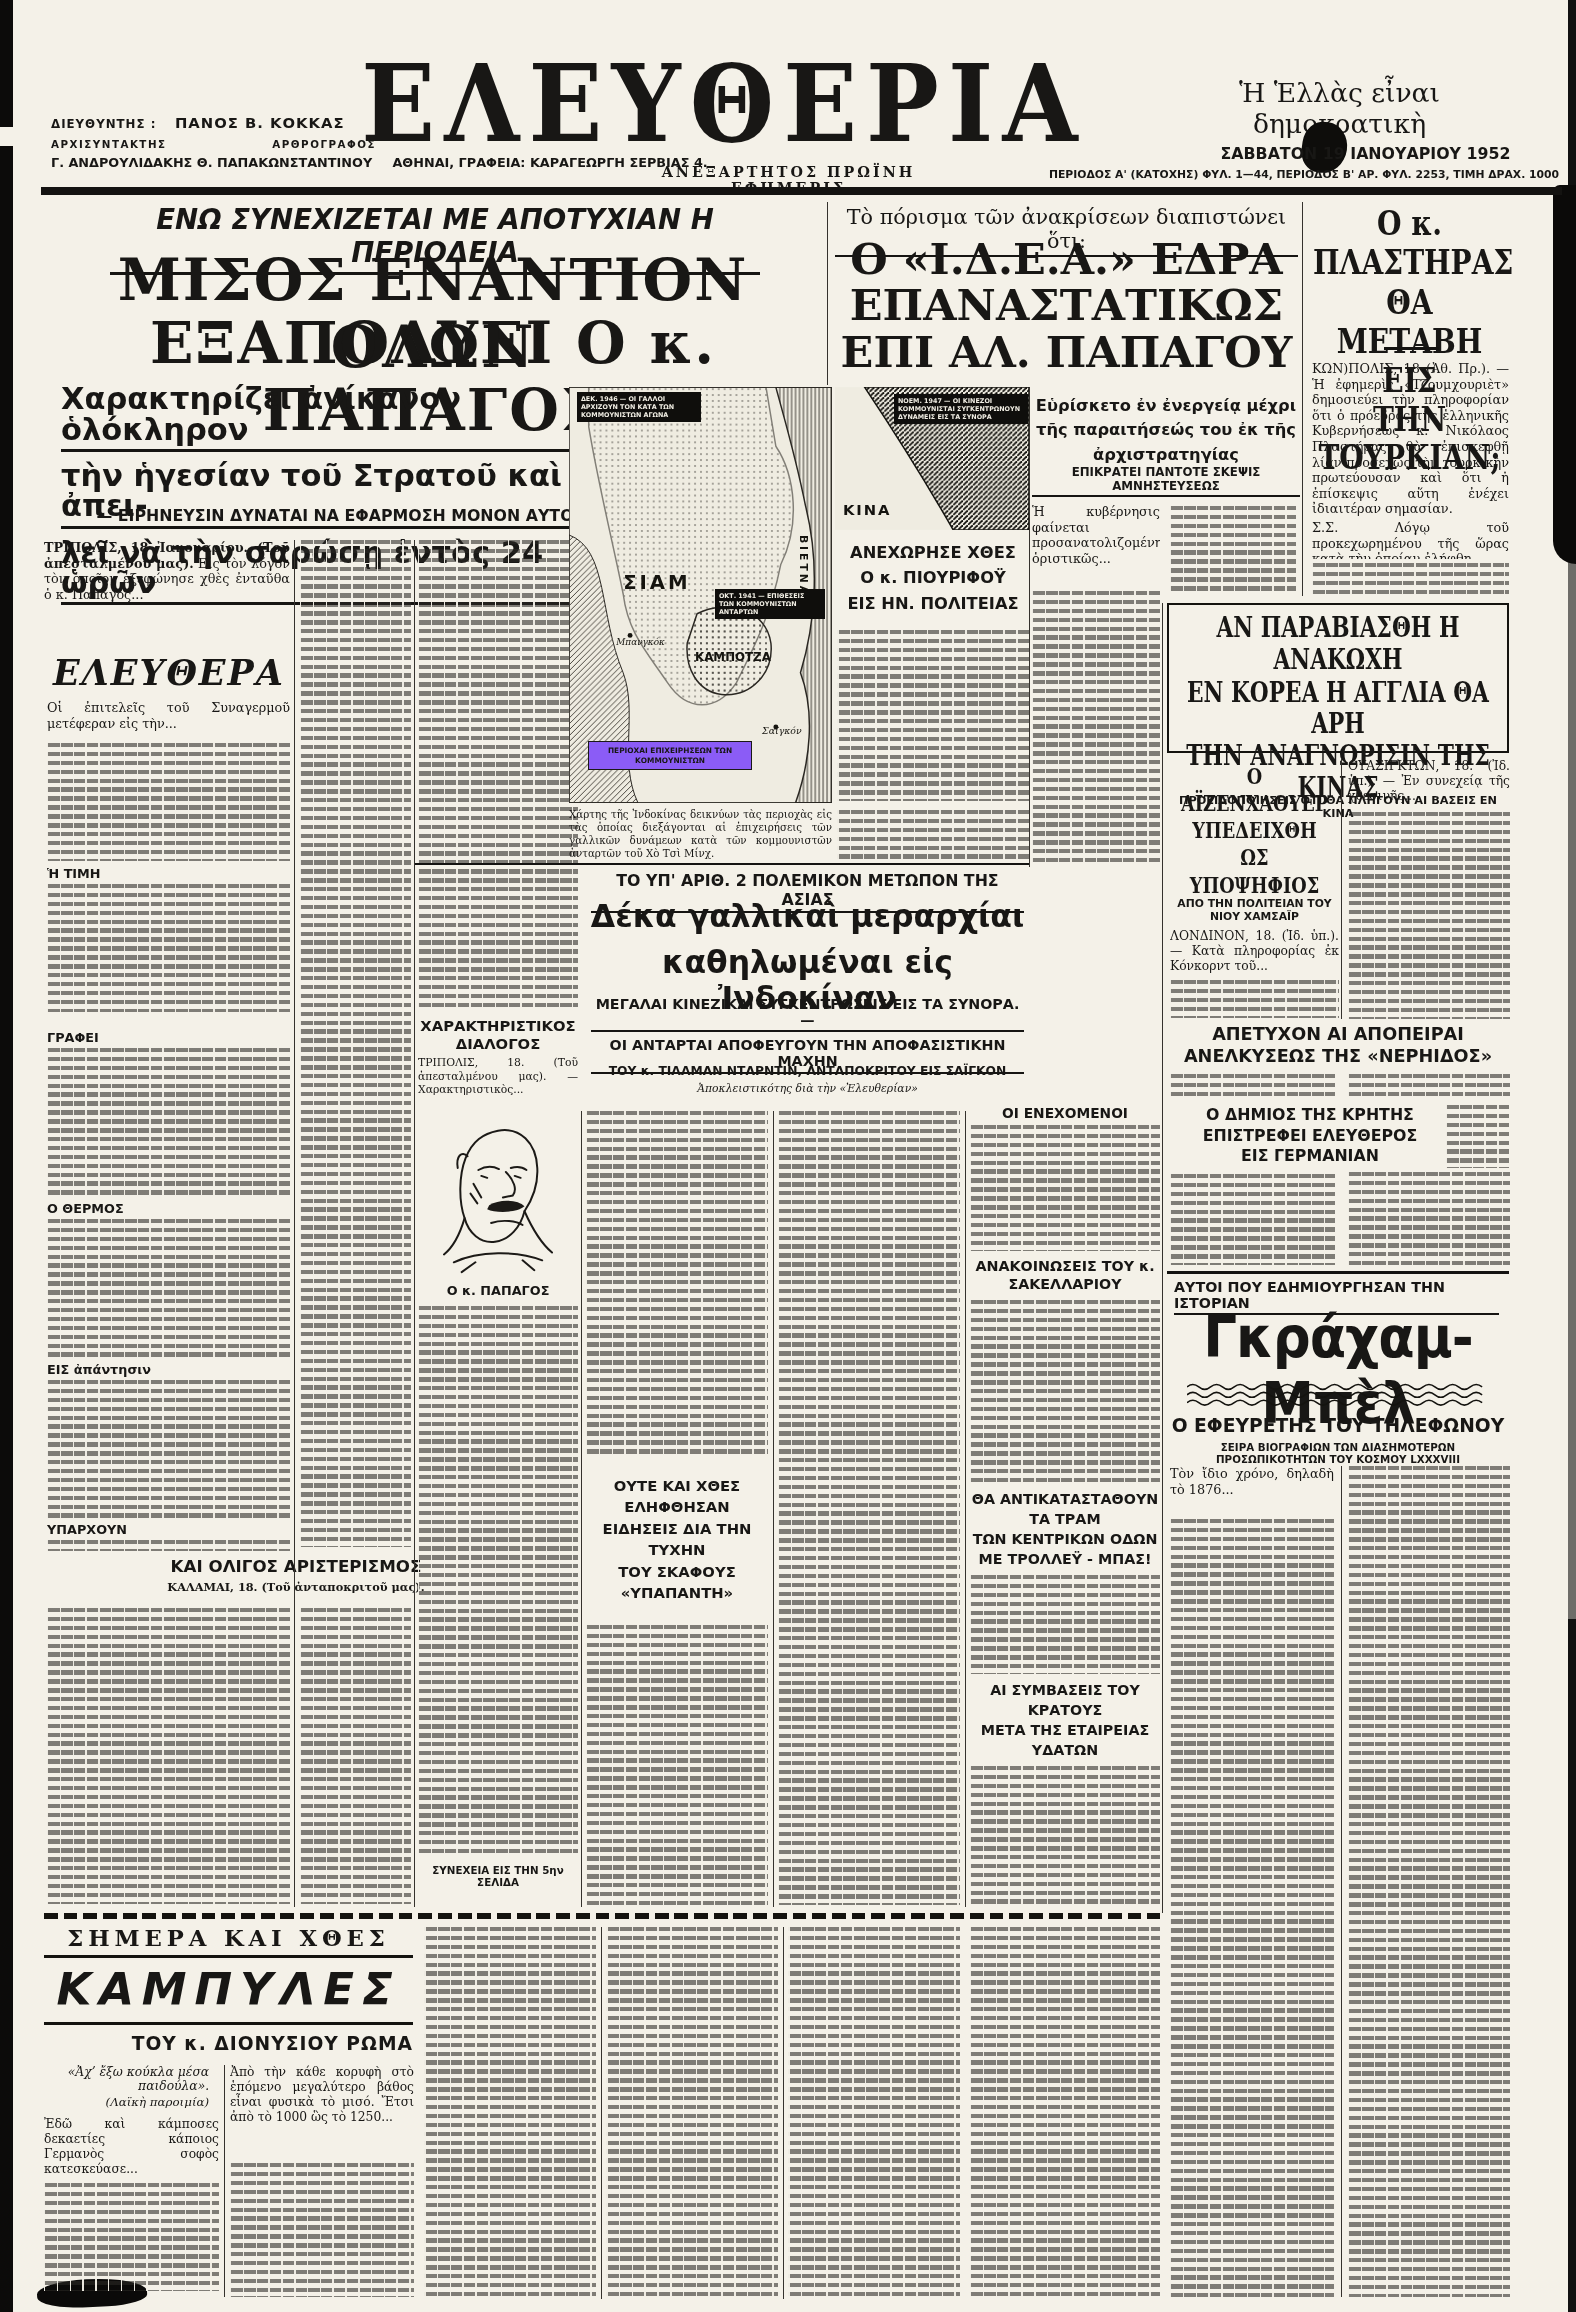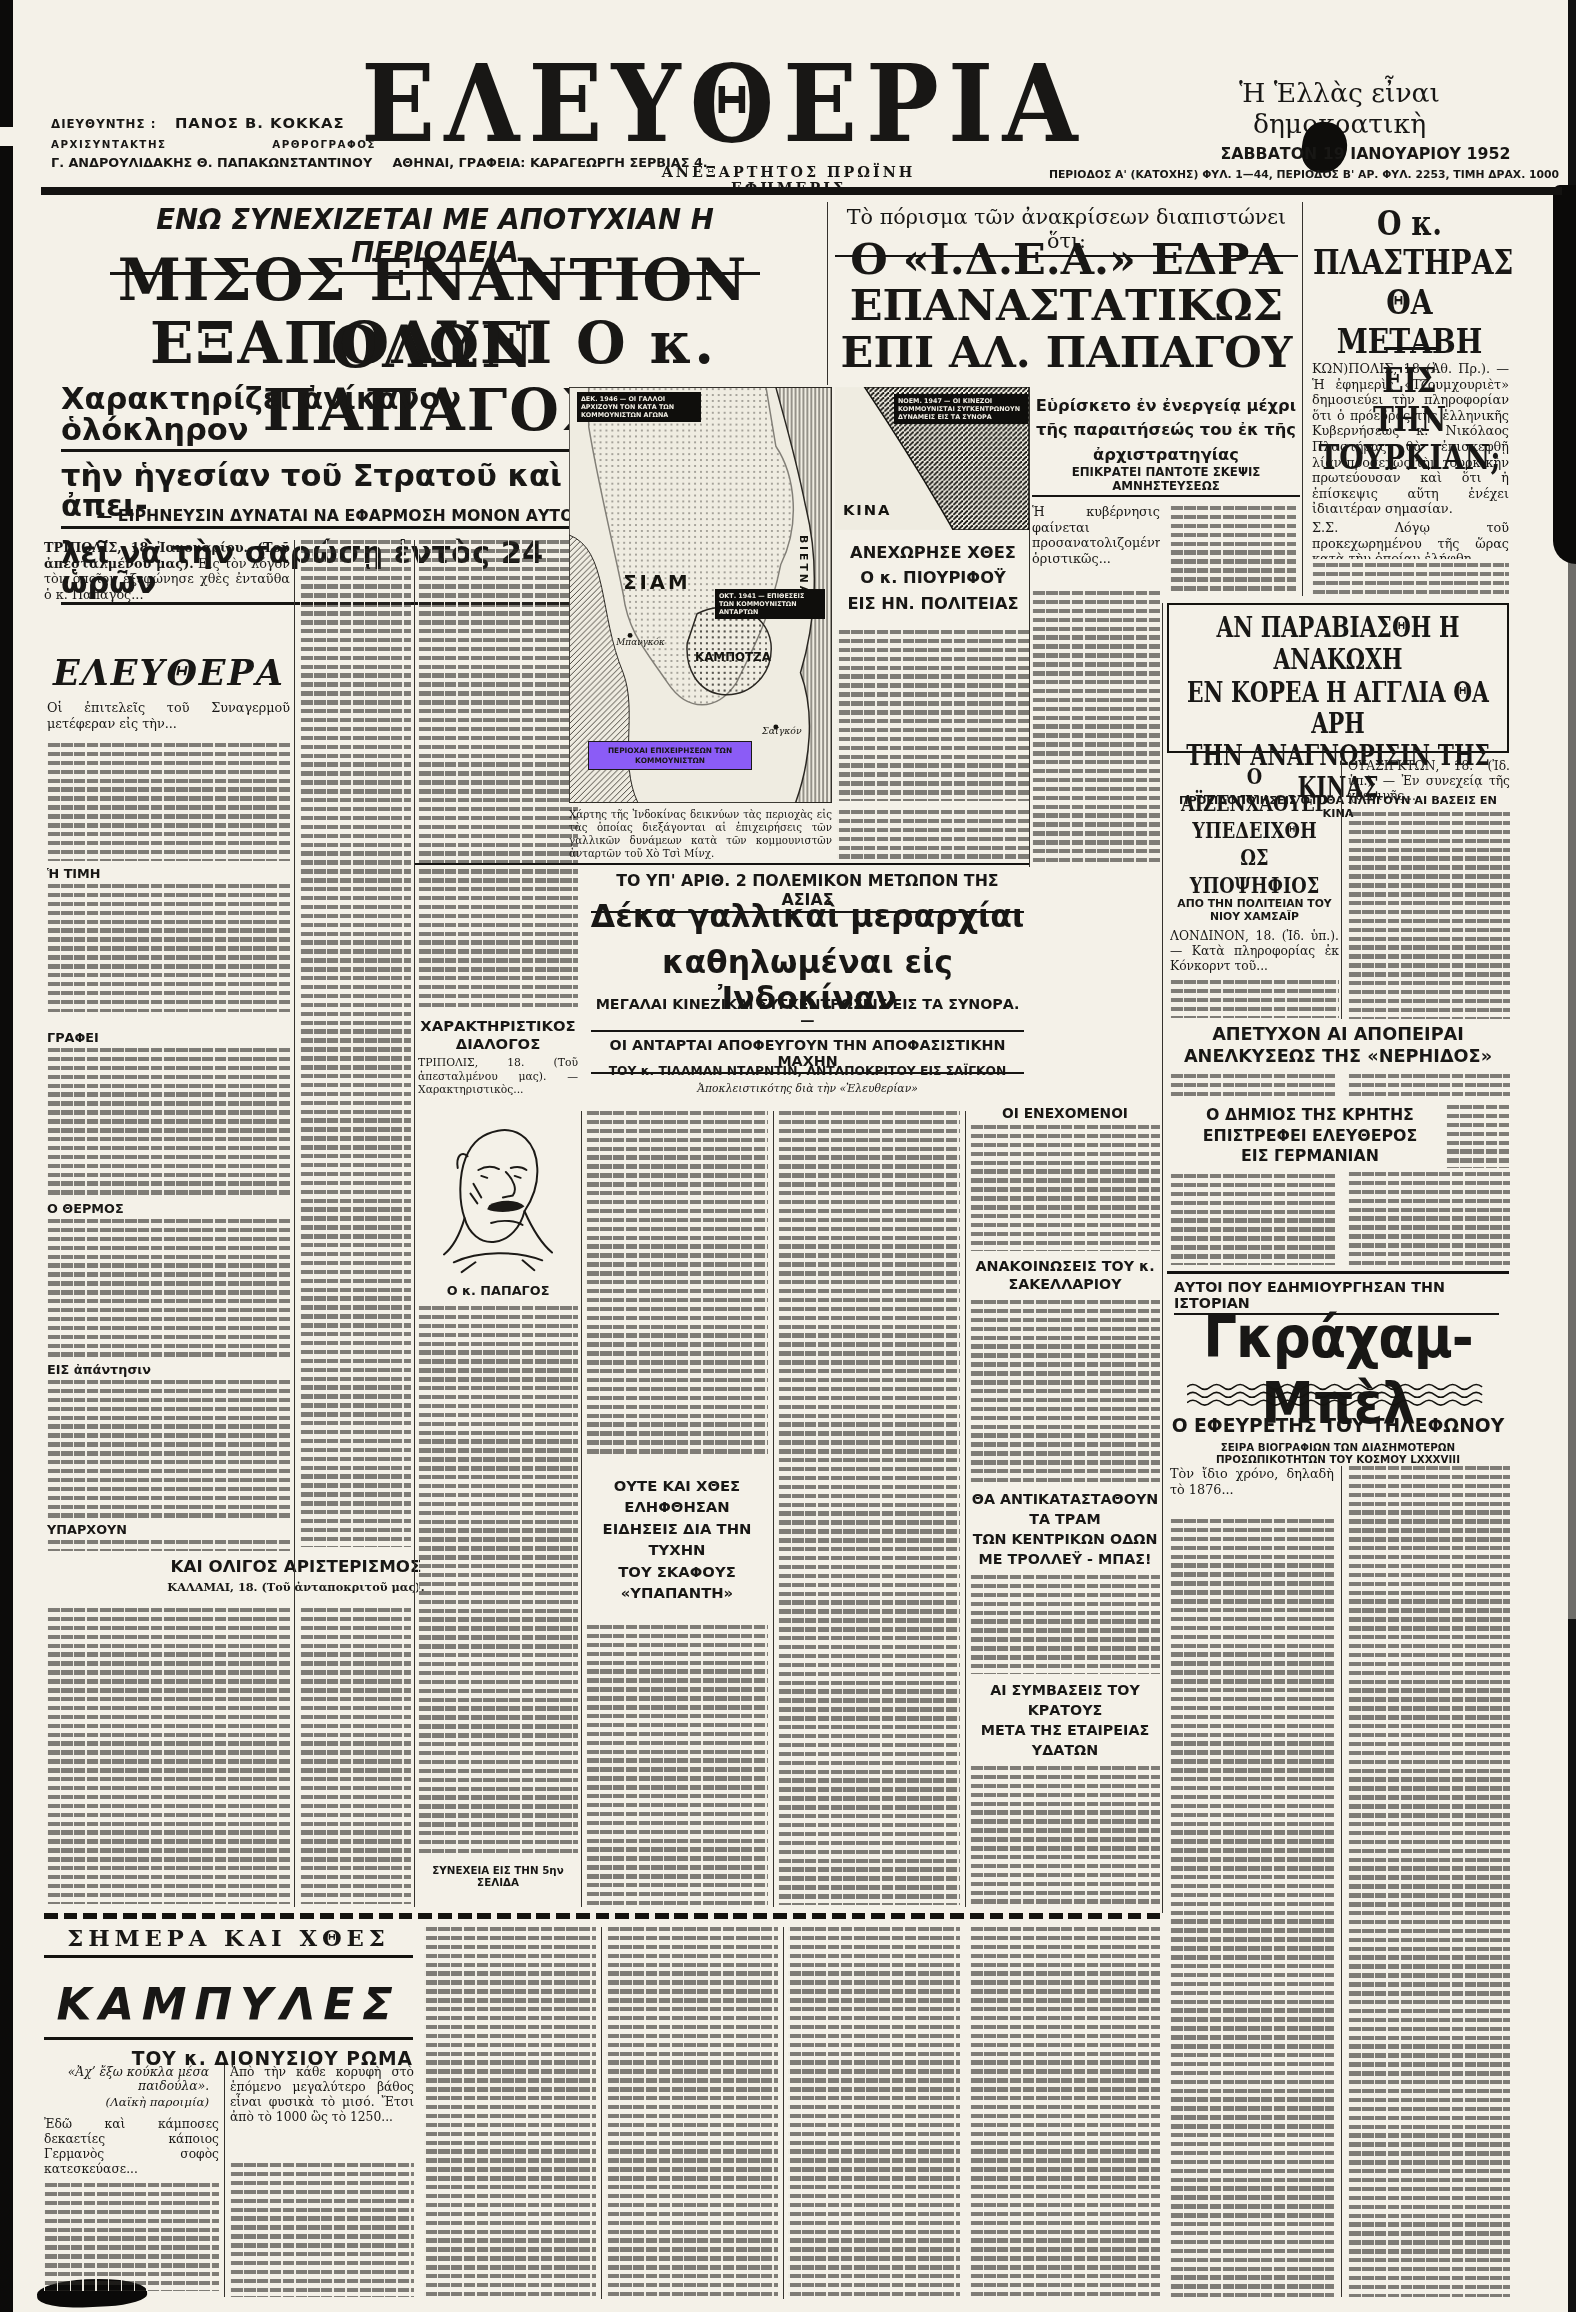--- a/index.html
+++ b/index.html
@@ -313,21 +313,21 @@
     </div>
     <div class="gx" style="height:179px;"></div>
   </div>
 
   <div class="abs" style="left:44px;top:1913px;width:1116px;height:5.9px;background:repeating-linear-gradient(90deg,#14130f 0 13.8px,rgba(0,0,0,0) 13.8px 19.7px);"></div>
 
   <div class="abs" style="left:44px;top:1925px;width:369px;">
     <div class="ser b c" style="font-size:22.7px;letter-spacing:4.9px;border-bottom:3px solid #14130f;padding-bottom:3.9px;">
       <span>ΣΗΜΕΡΑ ΚΑΙ ΧΘΕΣ</span>
     </div>
-    <div class="san b i c" style="font-size:45px;letter-spacing:7.9px;margin-top:20px;border-bottom:3px solid #14130f;padding-bottom:5.9px;text-align:center;">ΚΑΜΠΥΛΕΣ</div>
+    <div class="san b i c" style="font-size:45px;letter-spacing:7.9px;margin-top:5px;border-bottom:3px solid #14130f;padding-bottom:5.9px;text-align:center;">ΚΑΜΠΥΛΕΣ</div>
     <div class="san b" style="font-size:18.7px;text-align:right;margin-top:7.9px;letter-spacing:1px;">ΤΟΥ κ. ΔΙΟΝΥΣΙΟΥ ΡΩΜΑ</div>
   </div>
   <div class="abs flow" style="left:44px;top:2065px;width:175px;height:232px;overflow:hidden;">
     <div class="i" style="font-size:12.3px;text-align:right;padding-right:9.9px;">«Ἀχ’ ἔξω κούκλα μέσα παιδούλα».</div>
     <div class="i" style="font-size:11.8px;text-align:right;padding-right:9.9px;margin-top:2px;">(Λαϊκὴ παροιμία)</div>
     <div class="snip" style="height:63px;overflow:hidden;margin-top:7.9px;font-size:12.3px;">Ἐδῶ καὶ κάμποσες δεκαετίες κάποιος Γερμανὸς σοφὸς κατεσκεύασε...</div>
     <div class="gx" style="height:108px;margin-top:3px;"></div>
   </div>
   <div class="abs flow" style="left:230px;top:2065px;width:184px;height:232px;overflow:hidden;">
     <div class="snip" style="height:95px;overflow:hidden;font-size:12.3px;">Ἀπὸ τὴν κάθε κορυφὴ στὸ ἑπόμενο μεγαλύτερο βάθος εἶναι φυσικὰ τὸ μισό. Ἔτσι ἀπὸ τὸ 1000 ὣς τὸ 1250...</div>

